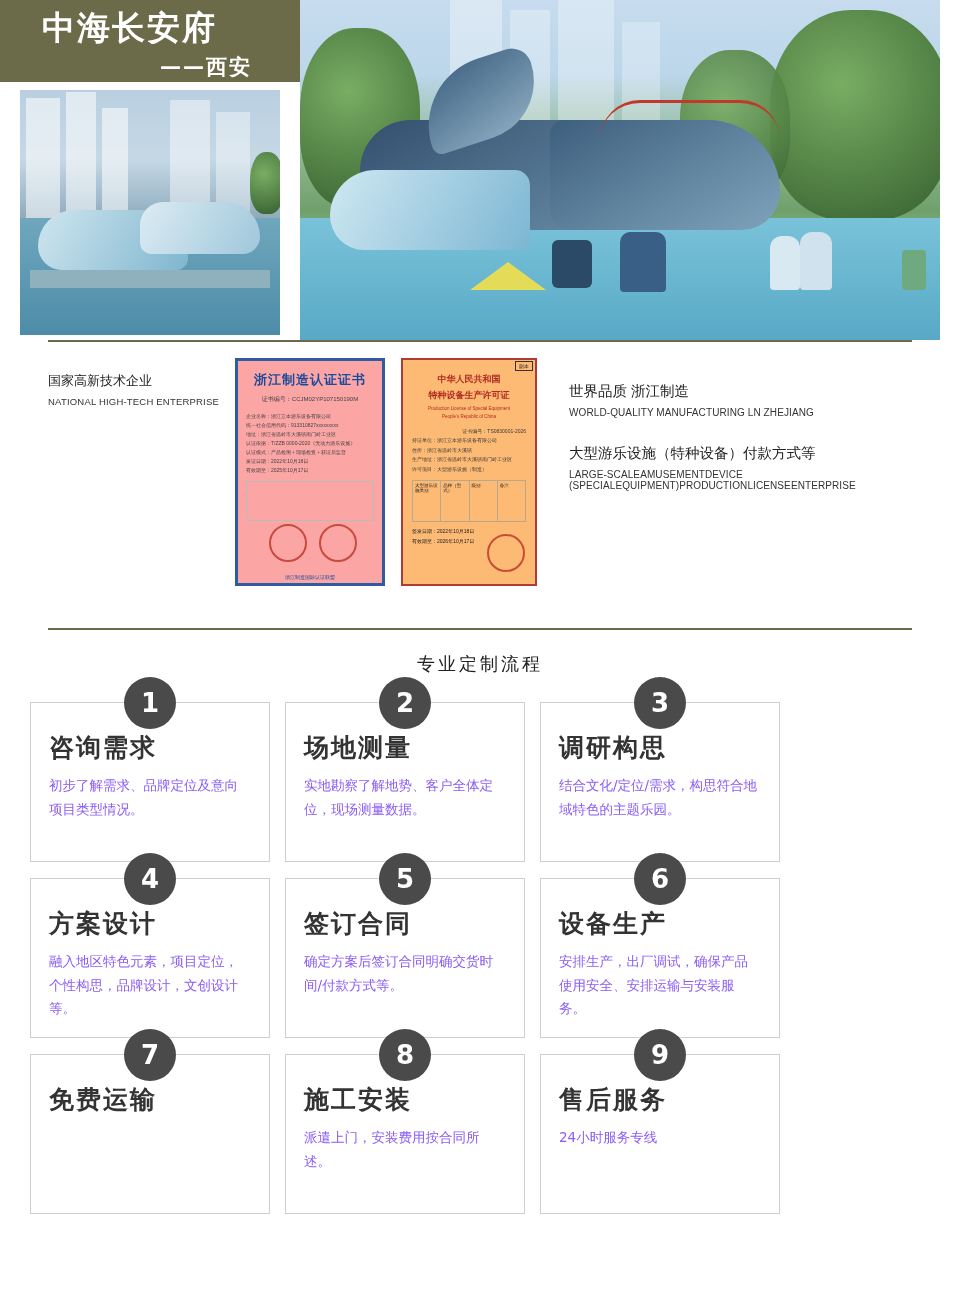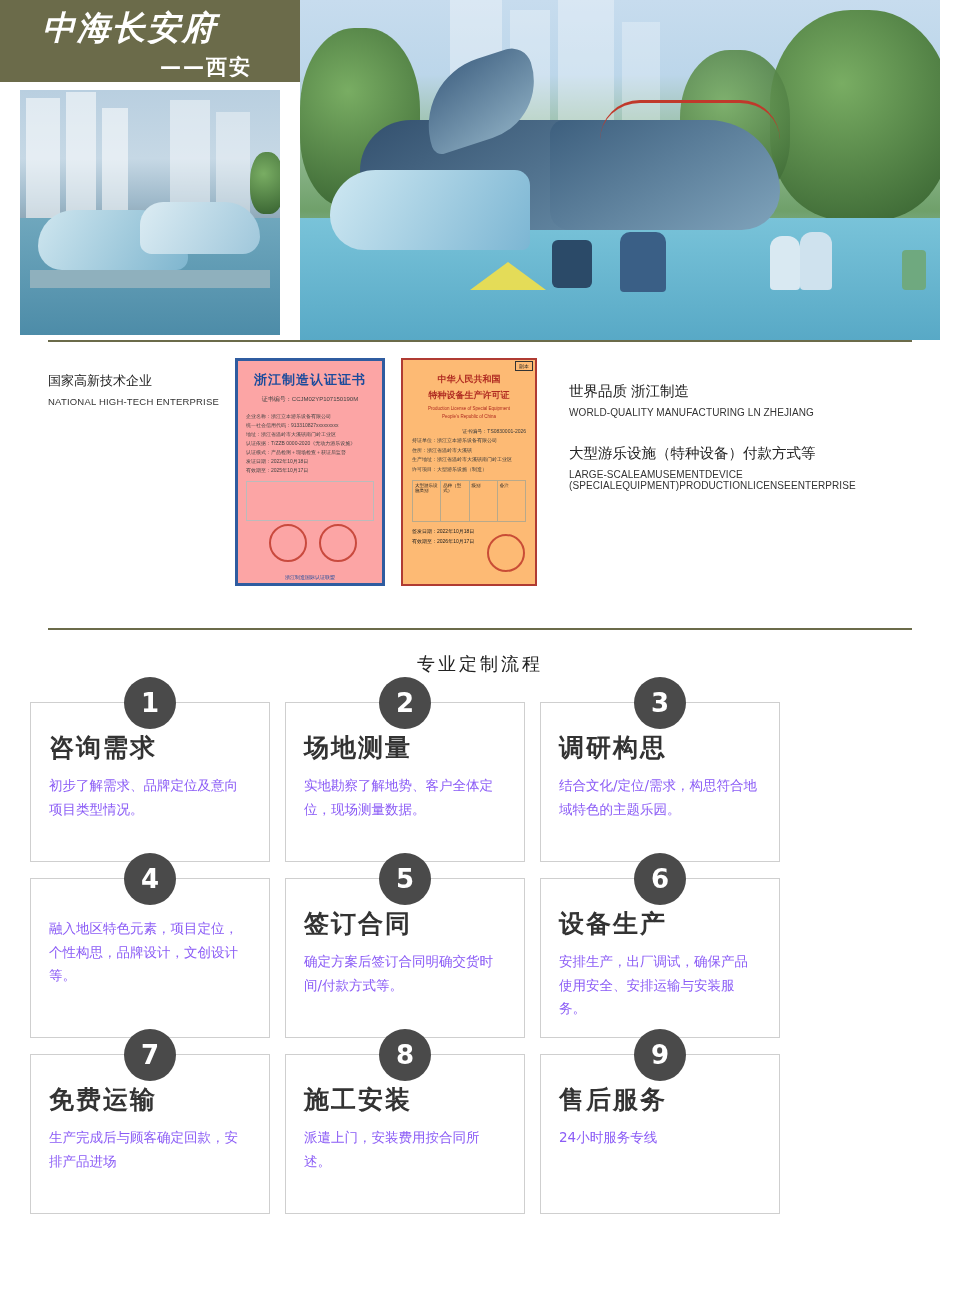--- a/index.html
+++ b/index.html
@@ -19,21 +19,20 @@
   .title-block {
     width:300px; height:82px;
     background:#6b6b4a;
     color:#ffffff;
     position:relative;
   }
   .title-main {
     font-size:33px; font-weight:bold; letter-spacing:2px;
     padding:6px 0 0 42px;
     font-family:"DejaVu Sans","Liberation Sans",sans-serif;
-    font-style:italic;
   }
   .title-sub {
     font-size:21px; font-weight:bold; letter-spacing:2px;
     text-align:right; padding-right:48px; margin-top:2px;
     font-family:"DejaVu Sans","Liberation Sans",sans-serif;
   }
   .photo-left {
     position:absolute; left:20px; top:90px; width:260px; height:245px;
     background:linear-gradient(#b9cfe0 0%, #c6d8e5 28%, #9db8c9 46%, #7e93a0 62%, #6c8496 100%);
     overflow:hidden;
@@ -271,39 +270,39 @@
       <div class="cell">
         <div class="badge">3</div>
         <h3>调研构思</h3>
         <p>结合文化/定位/需求，构思符合地域特色的主题乐园。</p>
       </div>
     </div>
 
     <div class="grid-row">
       <div class="cell">
         <div class="badge">4</div>
+        <h3>方案设计</h3>
         <p>融入地区特色元素，项目定位，个性构思，品牌设计，文创设计等。</p>
       </div>
       <div class="cell">
         <div class="badge">5</div>
         <h3>签订合同</h3>
         <p>确定方案后签订合同明确交货时间/付款方式等。</p>
       </div>
       <div class="cell">
         <div class="badge">6</div>
         <h3>设备生产</h3>
         <p>安排生产，出厂调试，确保产品使用安全、安排运输与安装服务。</p>
       </div>
     </div>
 
     <div class="grid-row">
       <div class="cell">
         <div class="badge">7</div>
         <h3>免费运输</h3>
-        <p>生产完成后与顾客确定回款，安排产品进场</p>
       </div>
       <div class="cell">
         <div class="badge">8</div>
         <h3>施工安装</h3>
         <p>派遣上门，安装费用按合同所述。</p>
       </div>
       <div class="cell">
         <div class="badge">9</div>
         <h3>售后服务</h3>
         <p>24小时服务专线</p>

